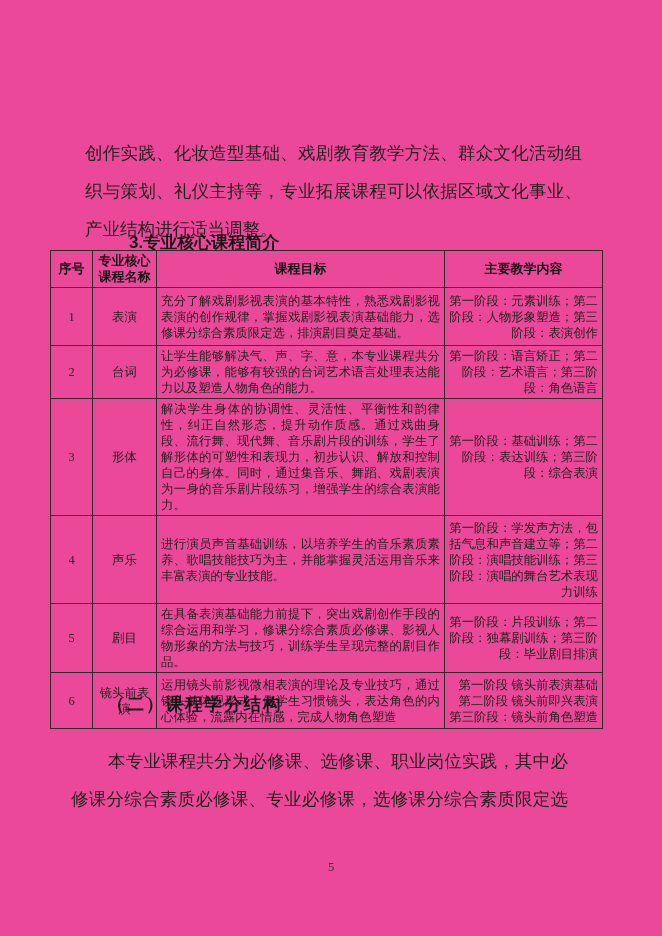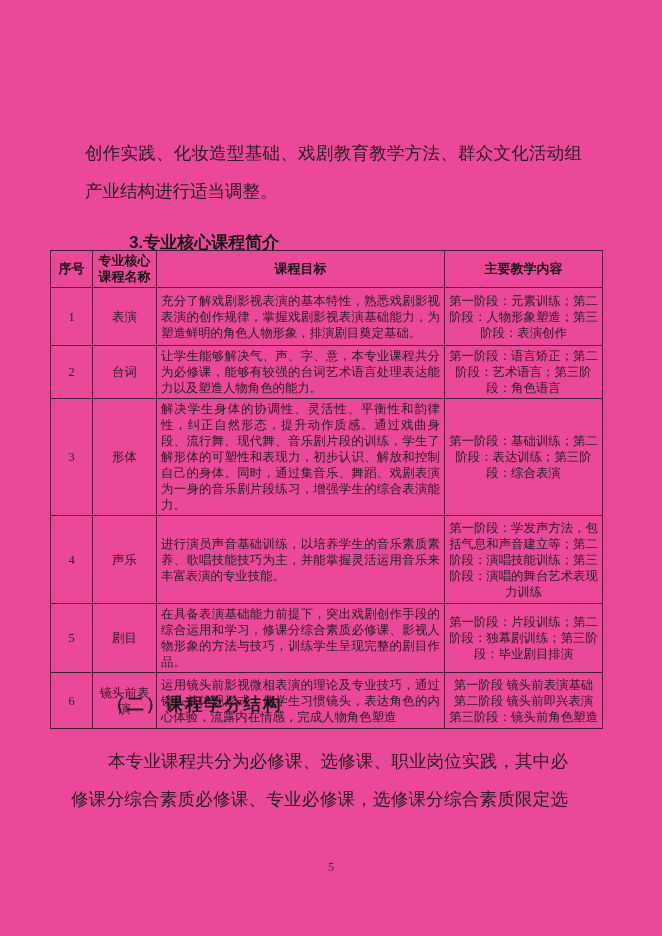--- a/index.html
+++ b/index.html
@@ -30,21 +30,21 @@
     border:1px solid #2b2b2b;vertical-align:middle;
     padding:2px 4px;word-break:break-all;
   }
   .courses th{
     font-family:"Liberation Sans","DejaVu Sans",sans-serif;
     font-size:13px;font-weight:bold;text-align:center;line-height:16px;color:#161616;
   }
   .courses td{font-size:12.4px;line-height:16px;color:#222;}
   td.c-no,td.c-name{text-align:center;}
   td.c-goal{text-align:justify;text-justify:inter-character;}
-  td.c-content{text-align:center;}
+  td.c-content{text-align:right;}
   tr.hrow{height:37px;}
   tr.row1{height:58px;}
   tr.row2{height:46px;}
   tr.row3{height:98px;}
   tr.row4{height:88px;}
   tr.row5{height:57px;}
   tr.row6{height:56px;}
   
   .credit-para{position:absolute;left:71px;top:724px;width:497px;font-size:17.5px;}
   .credit-para .indent{padding-left:37px;}
@@ -54,20 +54,21 @@
     font-size:12.5px;color:#333;
   }
 </style>
 </head>
 <body>
 
 <div class="page">
 
   <p class="intro">
     <span class="tline">创作实践、化妆造型基础、戏剧教育教学方法、群众文化活动组</span>
+    <span class="tline">织与策划、礼仪主持等，专业拓展课程可以依据区域文化事业、</span>
     <span class="tline last">产业结构进行适当调整。</span>
   </p>
 
   <h3 class="h-core">3.专业核心课程简介</h3>
 
   <table class="courses">
     <colgroup>
       <col style="width:42px">
         <col style="width:64px">
         <col style="width:288px">
@@ -78,21 +79,21 @@
         <th>序号</th>
         <th>专业核心课程名称</th>
         <th>课程目标</th>
         <th>主要教学内容</th>
       </tr>
     </thead>
     <tbody>
       <tr class="row1">
         <td class="c-no">1</td>
         <td class="c-name">表演</td>
-        <td class="c-goal">充分了解戏剧影视表演的基本特性，熟悉戏剧影视表演的创作规律，掌握戏剧影视表演基础能力，为塑造鲜明的角色人物形象，排演剧目奠定基础。</td>
+        <td class="c-goal">充分了解戏剧影视表演的基本特性，熟悉戏剧影视表演的创作规律，掌握戏剧影视表演基础能力，选修课分综合素质限定选，排演剧目奠定基础。</td>
         <td class="c-content">第一阶段：元素训练；第二阶段：人物形象塑造；第三阶段：表演创作</td>
       </tr>
       <tr class="row2">
         <td class="c-no">2</td>
         <td class="c-name">台词</td>
         <td class="c-goal">让学生能够解决气、声、字、意，本专业课程共分为必修课，能够有较强的台词艺术语言处理表达能力以及塑造人物角色的能力。</td>
         <td class="c-content">第一阶段：语言矫正；第二阶段：艺术语言；第三阶段：角色语言</td>
       </tr>
       <tr class="row3">
         <td class="c-no">3</td>

